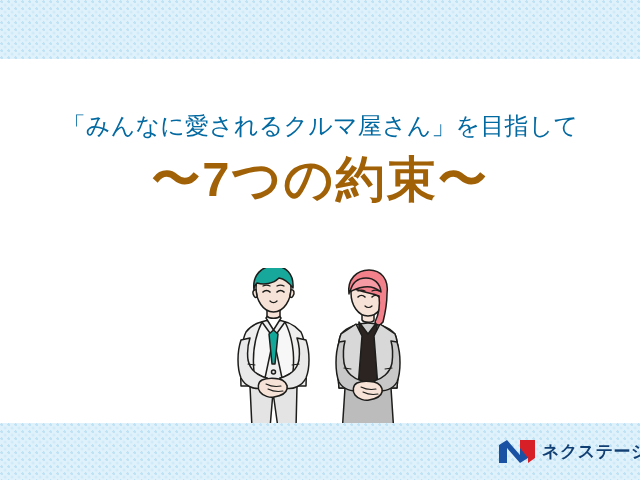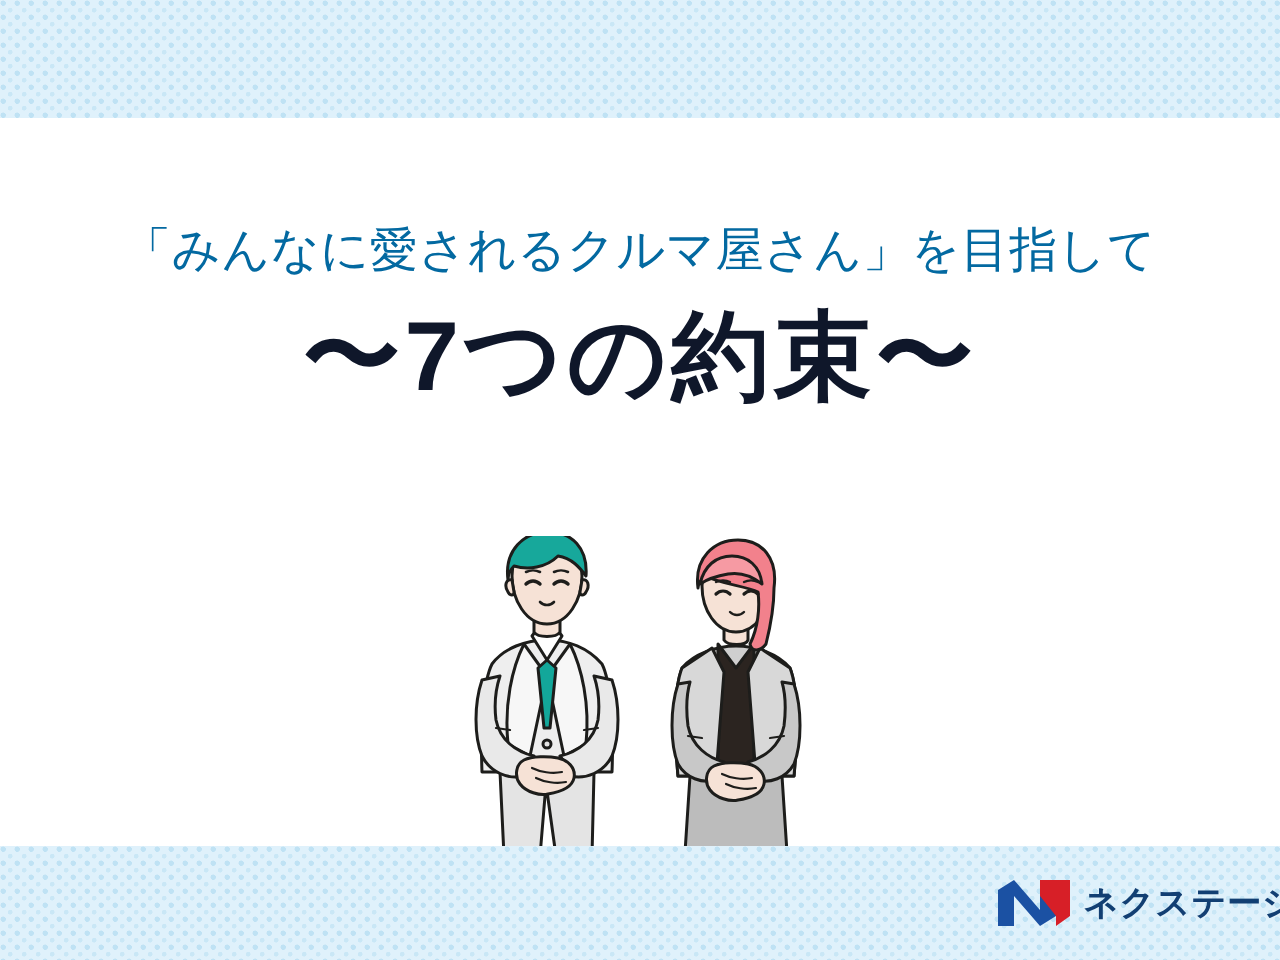--- a/index.html
+++ b/index.html
@@ -56,21 +56,21 @@
     margin: 0;
     color: #0369a1;
     font-size: 24px;
     line-height: 1.15;
     font-weight: 400;
     letter-spacing: 0.2px;
     white-space: nowrap;
   }
   .headline-sub {
     margin: 14px 0 0 0;
-    color: #0f172a;
+    color: #a16207;
     font-size: 49px;
     line-height: 1.05;
     font-weight: 700;
     letter-spacing: 2px;
     white-space: nowrap;
   }
 
   
   .illustration {
     position: absolute;

